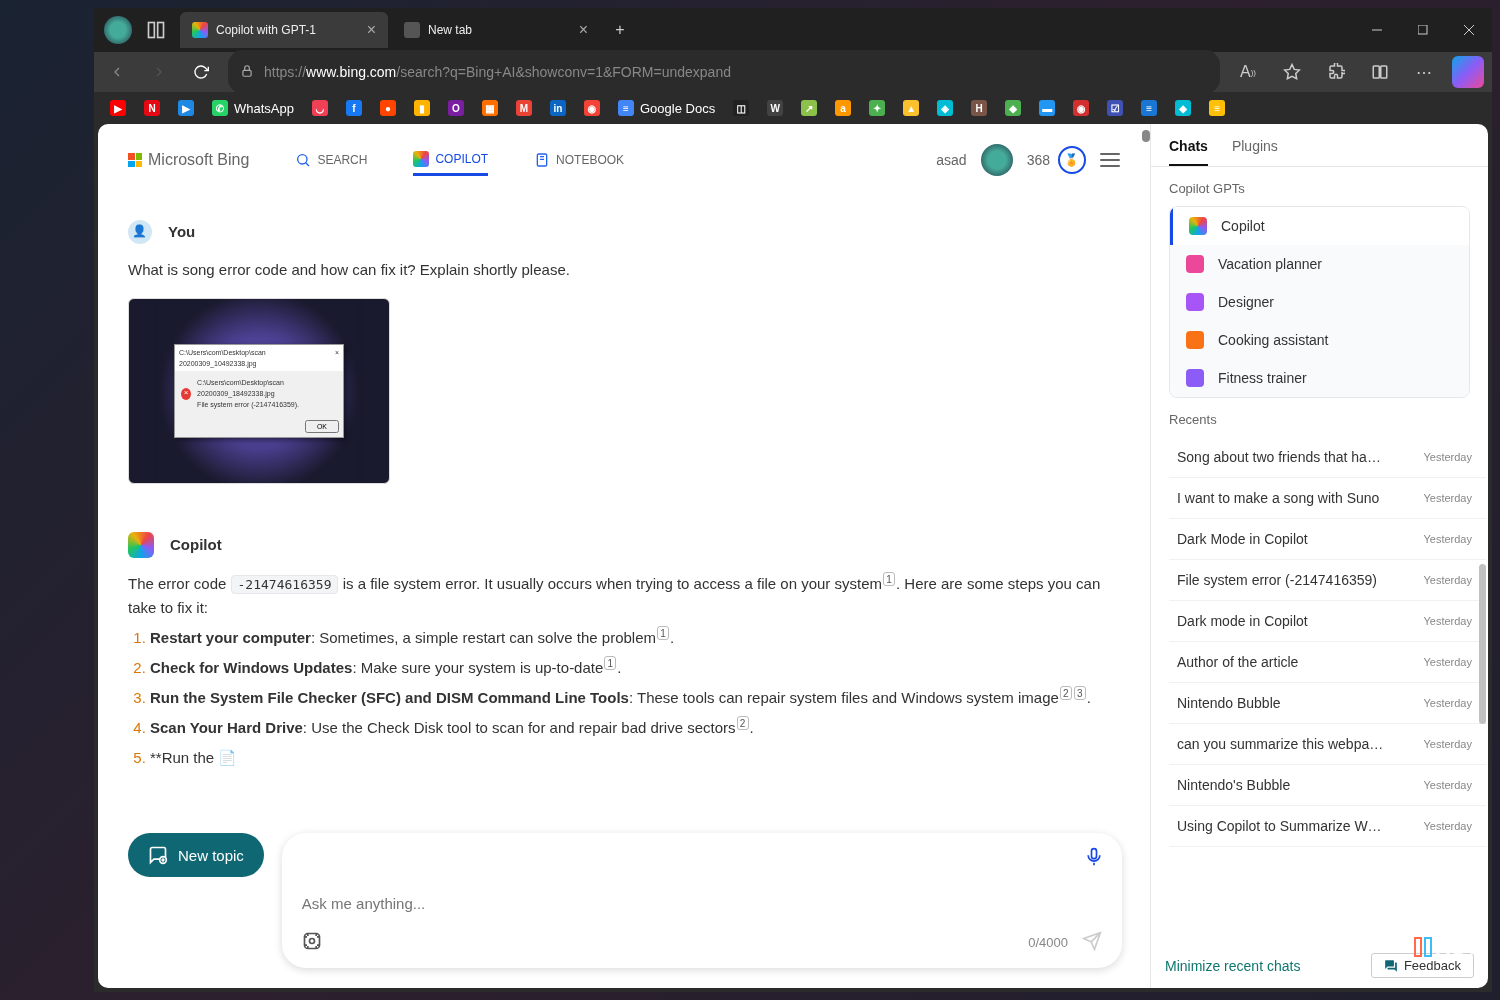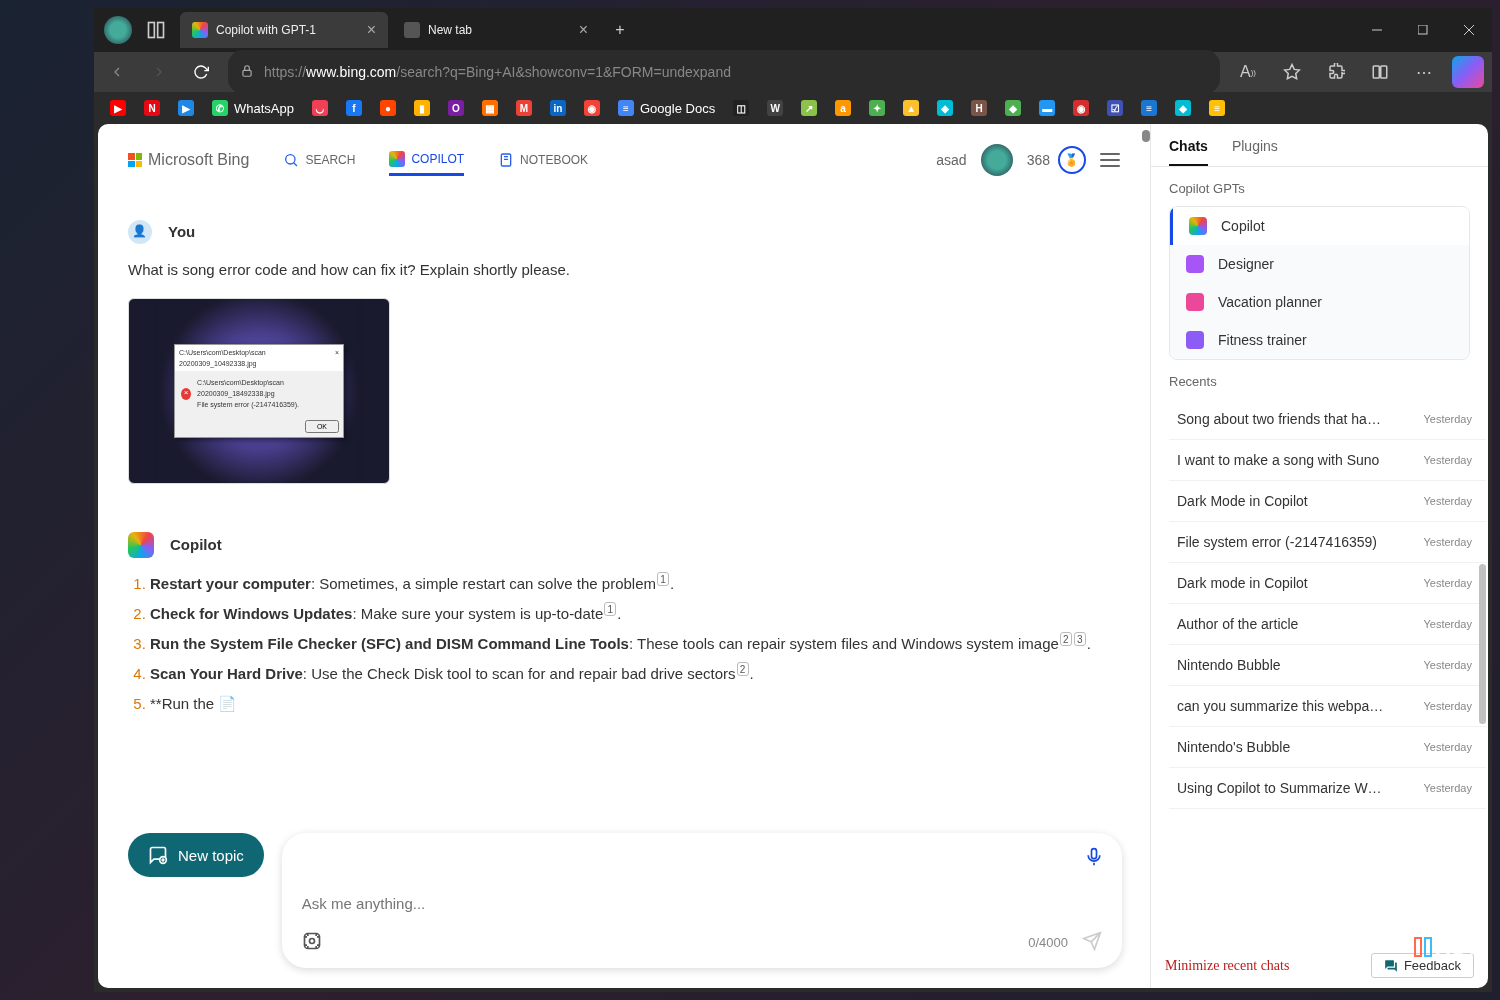--- a/index.html
+++ b/index.html
@@ -33,21 +33,21 @@
 
 .bookmarks { height: 32px; background: #2b2b2b; display: flex; align-items: center; padding: 0 16px; gap: 18px; }
 .bookmark-item { width: 16px; height: 16px; border-radius: 3px; display: flex; align-items: center; justify-content: center; font-size: 10px; font-weight: bold; color: #fff; }
 .bookmark-label { color: #fff; font-size: 13px; }
 
 
 .content { flex: 1; background: #fff; border-radius: 10px; margin: 0 4px 4px 4px; display: flex; overflow: hidden; }
 
 .chat-main { flex: 1; position: relative; padding: 20px 0 0 30px; overflow: hidden; }
 
-.bing-header { display: flex; align-items: center; gap: 34px; padding-bottom: 16px; text-align: right; }
+.bing-header { display: flex; align-items: center; gap: 46px; padding-bottom: 16px; text-align: right; }
 .bing-logo { font-size: 16px; color: #666; display: flex; align-items: center; gap: 6px; }
 .bing-logo .tiles { display: inline-grid; grid-template-columns: 1fr 1fr; gap: 1px; width: 14px; height: 14px; }
 .bing-logo .tiles span:nth-child(1){background:#f25022}.bing-logo .tiles span:nth-child(2){background:#7fba00}.bing-logo .tiles span:nth-child(3){background:#00a4ef}.bing-logo .tiles span:nth-child(4){background:#ffb900}
 .bing-tab { display: flex; align-items: center; gap: 6px; font-size: 12px; color: #666; padding: 6px 0; }
 .bing-tab.active { color: #174ae4; border-bottom: 3px solid #174ae4; }
 .bing-tab .ticon { width: 16px; height: 16px; border-radius: 3px; }
 .header-right { margin-left: auto; margin-right: 30px; display: flex; align-items: center; gap: 14px; color: #666; font-size: 14px; }
 .avatar { width: 32px; height: 32px; border-radius: 50%; background: radial-gradient(circle, #4a9 40%, #234 100%); }
 .rewards { display: flex; align-items: center; gap: 8px; }
 .rewards-badge { width: 28px; height: 28px; border: 2px solid #174ae4; border-radius: 50%; display: flex; align-items: center; justify-content: center; color: #174ae4; font-size: 12px; }
@@ -96,21 +96,21 @@
 .gpt-item.active { background: #fff; border-left: 3px solid #174ae4; }
 .gpt-item:not(.active) { background: #f9fafb; }
 .gpt-icon { width: 18px; height: 18px; border-radius: 4px; }
 
 .recents { padding: 14px 2px 0 18px; flex: 1; overflow-y: auto; }
 .recent-item { display: flex; justify-content: space-between; align-items: center; padding: 12px 14px 12px 8px; border-bottom: 1px solid #f1f1f1; font-size: 14px; }
 .recent-item .rtitle { white-space: nowrap; overflow: hidden; text-overflow: ellipsis; max-width: 210px; color: #333; }
 .recent-item .rdate { font-size: 11px; color: #888; }
 
 .sidebar-footer { display: flex; justify-content: space-between; align-items: center; padding: 10px 14px; }
-.minimize-link { color: #b91c1c; font-size: 14px; font-family: Liberation Serif, serif; }
+.minimize-link { color: #0f766e; font-size: 14px; }
 .feedback-btn { border: 1px solid #ccc; padding: 4px 12px; border-radius: 3px; display: flex; align-items: center; gap: 6px; font-size: 13px; color: #333; }
 
 .xda-watermark { position: absolute; right: 12px; bottom: 40px; color: #fff; font-size: 22px; font-weight: 800; letter-spacing: 2px; opacity: 0.9; display: flex; align-items: center; gap: 4px; }
 .xda-watermark .xda-logo { display: flex; gap: 2px; }
 .xda-watermark .xda-logo span { width: 8px; height: 20px; border: 2px solid; }
 
 .scrollbar-thumb { position: absolute; right: 2px; width: 7px; background: #c1c1c1; border-radius: 4px; }
 </style>
 </head>
 <body>
@@ -364,20 +364,23 @@
                   <div>File system error (-2147416359).</div>
                 </div>
               </div>
             <div class="dok"><button>OK</button></div>
           </div>
         </div>
 
         <div class="msg-header" style="margin-top:48px;">
           <div class="copilot-icon"></div>
           <b>Copilot</b>
+        </div>
+        <div>
+          <span>The error code </span><span class="code-badge">-21474616359</span><span> is a file system error. It usually occurs when trying to access a file on your system</span><span class="cite">1</span><span>. Here are some steps you can take to fix it:</span>
         </div>
         <ol class="steps" id="steps-list">
             <li><b>Restart your computer</b>: Sometimes, a simple restart can solve the problem<span class="cite">1</span>.</li>
             <li><b>Check for Windows Updates</b>: Make sure your system is up-to-date<span class="cite">1</span>.</li>
             <li><b>Run the System File Checker (SFC) and DISM Command Line Tools</b>: These tools can repair system files and Windows system image<span class="cite">2</span><span class="cite">3</span>.</li>
             <li><b>Scan Your Hard Drive</b>: Use the Check Disk tool to scan for and repair bad drive sectors<span class="cite">2</span>.</li>
             <li>**Run the 📄</li>
           </ol>
       </div>
 
@@ -421,26 +424,30 @@
         <div class="stab">Plugins</div>
       </div>
       <div class="gpts-section">
         <div class="section-label">Copilot GPTs</div>
         <div class="gpts-card" id="gpts-card">
             <div class="gpt-item active">
               <span class="gpt-icon" style="background:conic-gradient(from 180deg,#0ea5e9,#22c55e,#eab308,#ef4444,#8b5cf6,#0ea5e9)"></span>
               <span>Copilot</span>
             </div>
             <div class="gpt-item">
+              <span class="gpt-icon" style="background:#ec4899"></span>
+              <span>Vacation planner</span>
+            </div>
+            <div class="gpt-item">
               <span class="gpt-icon" style="background:#a855f7"></span>
               <span>Designer</span>
             </div>
             <div class="gpt-item">
-              <span class="gpt-icon" style="background:#ec4899"></span>
-              <span>Vacation planner</span>
+              <span class="gpt-icon" style="background:#f97316"></span>
+              <span>Cooking assistant</span>
             </div>
             <div class="gpt-item">
               <span class="gpt-icon" style="background:#8b5cf6"></span>
               <span>Fitness trainer</span>
             </div>
           </div>
       </div>
       <div class="recents">
         <div class="section-label">Recents</div>
         <div id="recents-list">

